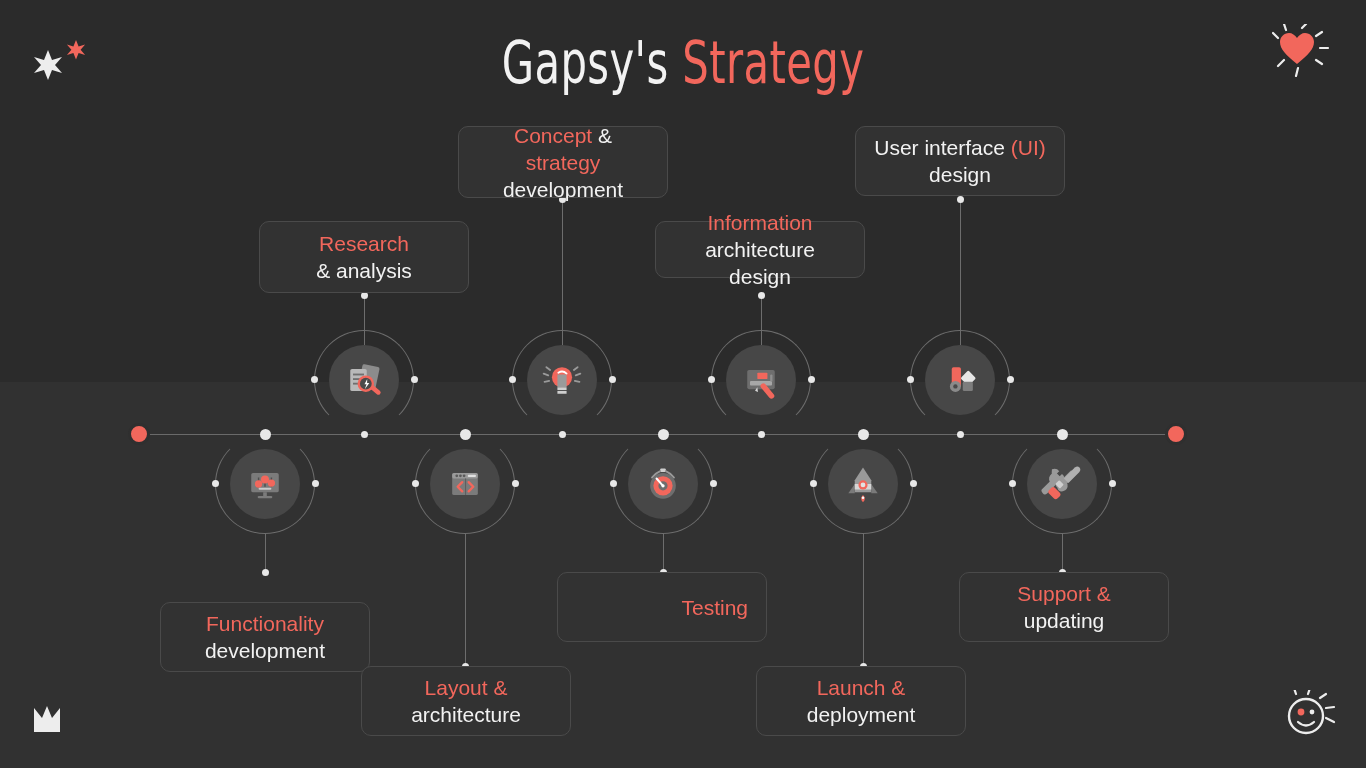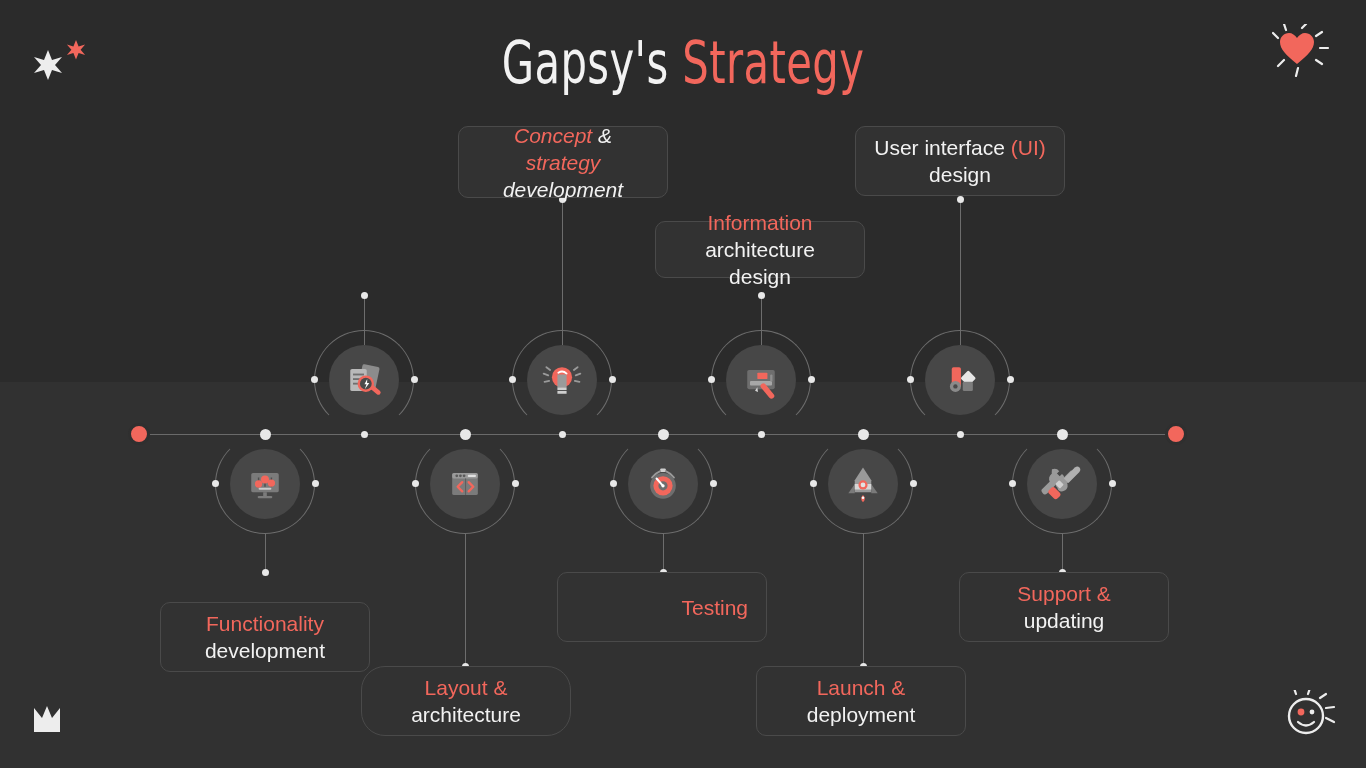--- a/index.html
+++ b/index.html
@@ -331,22 +331,28 @@
         <path d="M13 8 q5 -2 8 2 l-4 4 3 3 4 -4 q4 3 2 8 q-3 4 -8 3 L8 34 q-3 3 -5 0 q-3 -3 0 -5 L14 18 q-2 -6 -1 -10 z" fill="#9a9a9a"></path>
         <rect x="11" y="28" width="9" height="13" rx="3" fill="#f2675c" transform="rotate(-45 15 34)"></rect>
         <rect x="18" y="21" width="6" height="7" rx="1" fill="#cfcfcf" transform="rotate(-45 21 24)"></rect>
         <path d="M26 18 l12 -12 q3 -2 5 0 q2 2 0 5 L31 23 z" fill="#b0b0b0"></path>
       </svg>
     </div>
     <div class="conn" style="left:1062px; top:534px; height:37px;"></div>
     <div class="conn-dot" style="left:1059px; top:569px;"></div>
   </div>
 
-
-  <div class="card" style="left:458px; top:126px; width:210px; height:72px;font-style:italic;">
+  <div class="card" style="left:259px; top:221px; width:210px; height:72px;">
+    <div>
+      <span class="c">Research</span>
+    </div>
+    <div class="w">&amp; analysis</div>
+  </div>
+
+  <div class="card" style="left:458px; top:126px; width:210px; height:72px;">
     <div>
       <span class="c">Concept</span><span class="w"> &amp; </span><span class="c">strategy</span>
     </div>
     <div class="w">development</div>
   </div>
 
   <div class="card" style="left:655px; top:221px; width:210px; height:57px;">
     <div>
       <span class="c">Information</span>
     </div>
@@ -360,21 +366,21 @@
     <div class="w">design</div>
   </div>
 
   <div class="card" style="left:160px; top:602px; width:210px; height:70px;">
     <div>
       <span class="c">Functionality</span>
     </div>
     <div class="w">development</div>
   </div>
 
-  <div class="card" style="left:361px; top:666px; width:210px; height:70px;border-radius:24px;">
+  <div class="card" style="left:361px; top:666px; width:210px; height:70px;">
     <div>
       <span class="c">Layout &amp;</span>
     </div>
     <div class="w">architecture</div>
   </div>
 
   <div class="card" style="left:557px; top:572px; width:210px; height:70px;align-items:flex-end;">
     <div>
       <span class="c">Testing</span>
     </div>

